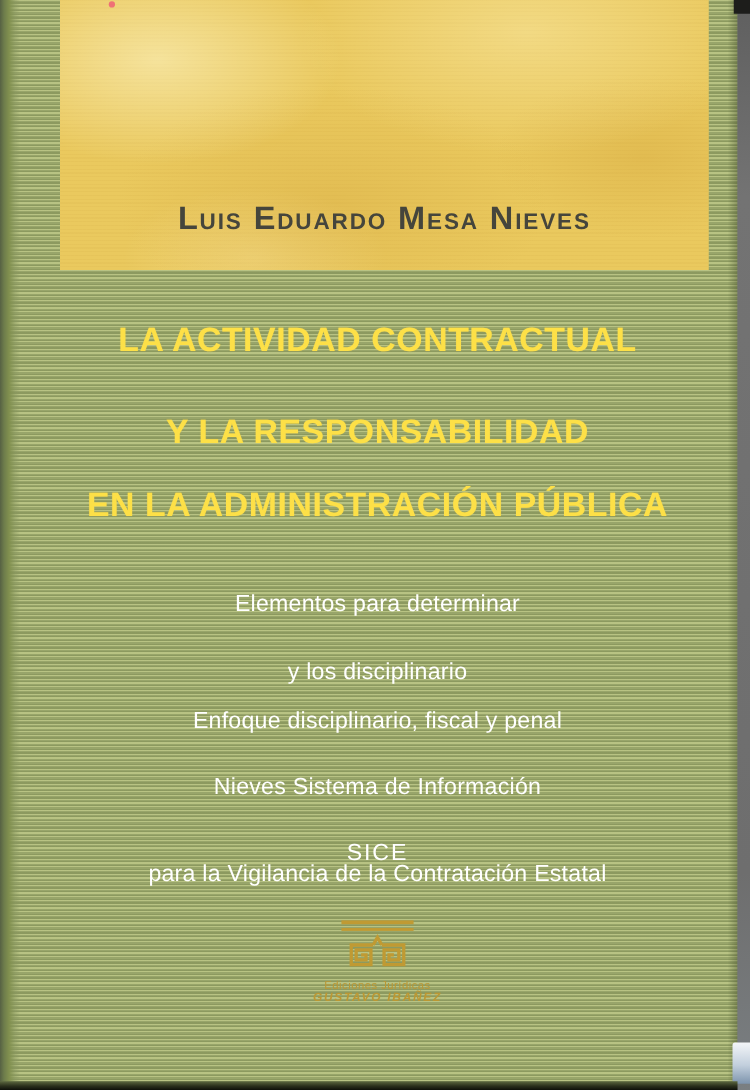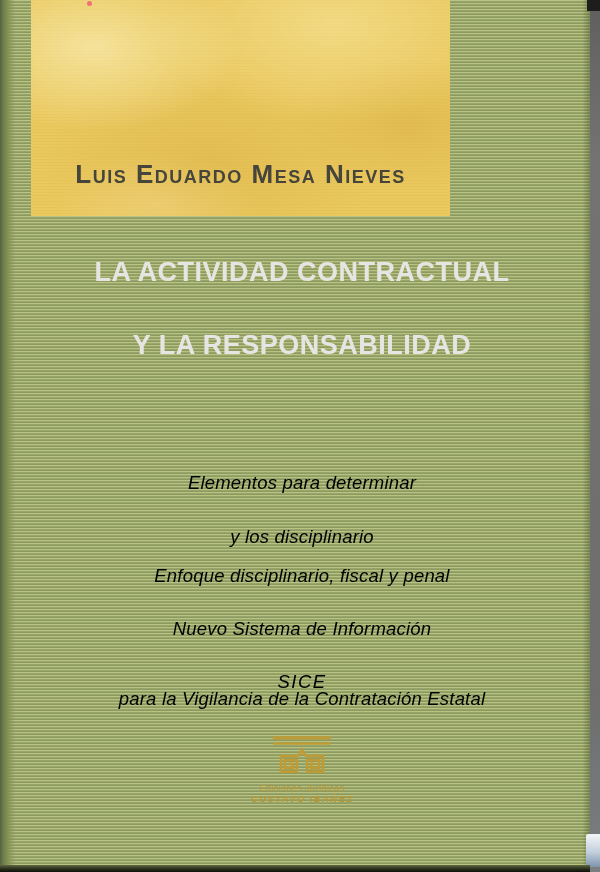--- a/index.html
+++ b/index.html
@@ -25,44 +25,44 @@
       #566143 0%, #6d7c4b 20%, #81904f 45%,
       rgba(134,149,92,0.45) 75%, rgba(134,149,92,0) 100%);
   }
   
   .right-shadow{
     position:absolute;right:10px;top:0;width:8px;height:866px;
     background:linear-gradient(to left, rgba(62,72,38,0.38), rgba(62,72,38,0));
   }
   
   .yellow-band{
-    position:absolute;left:31px;top:0;width:419px;height:216px;
+    position:absolute;left:48px;top:0;width:519px;height:216px;
     background-color:#eac95e;
     background-image:
       radial-gradient(ellipse 210px 120px at 15% 22%, rgba(255,248,206,0.55), transparent 70%),
       radial-gradient(ellipse 260px 140px at 72% 12%, rgba(255,243,188,0.40), transparent 70%),
       radial-gradient(ellipse 240px 130px at 42% 75%, rgba(215,171,66,0.40), transparent 72%),
       radial-gradient(ellipse 170px 95px  at 90% 58%, rgba(212,166,60,0.38), transparent 70%),
       radial-gradient(ellipse 150px 80px  at 30% 95%, rgba(255,240,185,0.30), transparent 70%),
       repeating-linear-gradient(to bottom, rgba(198,156,58,0.10) 0 1px, rgba(255,255,255,0) 1px 3px);
   }
   .author{
     position:absolute;left:0;bottom:26px;width:100%;text-align:center;
     font-variant:small-caps;font-weight:bold;font-size:26px;line-height:32px;
     letter-spacing:1.5px;color:#45453c;
   }
   
   .center-line{position:absolute;left:14px;width:576px;text-align:center;}
   .title-line{
     font-weight:bold;font-size:27px;line-height:32px;
-    color:#e5e5e5;letter-spacing:0.5px;
+    color:#fde047;letter-spacing:0.5px;
     text-shadow:0 0 1px rgba(229,196,78,0.5);
   }
   .t1{top:256px;} .t2{top:329px;} .t3{top:388px;}
-  .gray-line{color:#000000;font-size:18.5px;line-height:26px;letter-spacing:0.2px;font-style:italic;}
+  .gray-line{color:#ffffff;font-size:18.5px;line-height:26px;letter-spacing:0.2px;}
   .s1{top:470px;} .s2{top:497px;} .s3{top:524px;}
   .s4{top:563px;}
   .s5{top:616px;} .s6{top:643px;margin-top:43px;}
   .s7{top:669px;letter-spacing:1.5px;}
   
   .logo-wrap{top:735px;}
   .logo-wrap svg{display:inline-block;}
   .pub1{top:783px;font-size:9px;font-weight:normal;color:#bb9733;letter-spacing:0.4px;line-height:10px;}
   .pub2{top:793px;font-size:9.5px;font-weight:bold;color:#bb9733;letter-spacing:1.4px;line-height:11px;font-style:italic;}
   
@@ -96,27 +96,28 @@
   <div class="left-edge"></div>
   <div class="right-shadow"></div>
 
   <div class="yellow-band">
     <div class="author">Luis Eduardo Mesa Nieves</div>
   </div>
   <div class="pink-dot"></div>
 
   <div class="center-line title-line t1">LA ACTIVIDAD CONTRACTUAL</div>
   <div class="center-line title-line t2">Y LA RESPONSABILIDAD</div>
+  <div class="center-line title-line t3">EN LA ADMINISTRACIÓN PÚBLICA</div>
 
   <div class="center-line gray-line s1">Elementos para determinar</div>
   <div class="center-line gray-line s3">y los disciplinario</div>
 
   <div class="center-line gray-line s4">Enfoque disciplinario, fiscal y penal</div>
 
-  <div class="center-line gray-line s5">Nuevo Sistema de Información</div>
+  <div class="center-line gray-line s5">Nieves Sistema de Información</div>
   <div class="center-line gray-line s6">para la Vigilancia de la Contratación Estatal</div>
   <div class="center-line gray-line s7">SICE</div>
 
   <div class="center-line logo-wrap">
     <svg width="70" height="49" viewBox="0 0 80 56">
       <g fill="none" stroke="#c09a33" stroke-width="3" stroke-linejoin="miter">
         <rect x="7" y="1.5" width="66" height="3.5" fill="#c09a33" stroke="none"></rect>
         <rect x="7" y="8.5" width="66" height="2.6" fill="#c09a33" stroke="none"></rect>
         <path d="M36,24 L40,17 L44,24"></path>
         <path d="M25,33 h4.5 v4.5 h-9 v-9 h13.5 v13.5 h-18 v-18 h20"></path>

